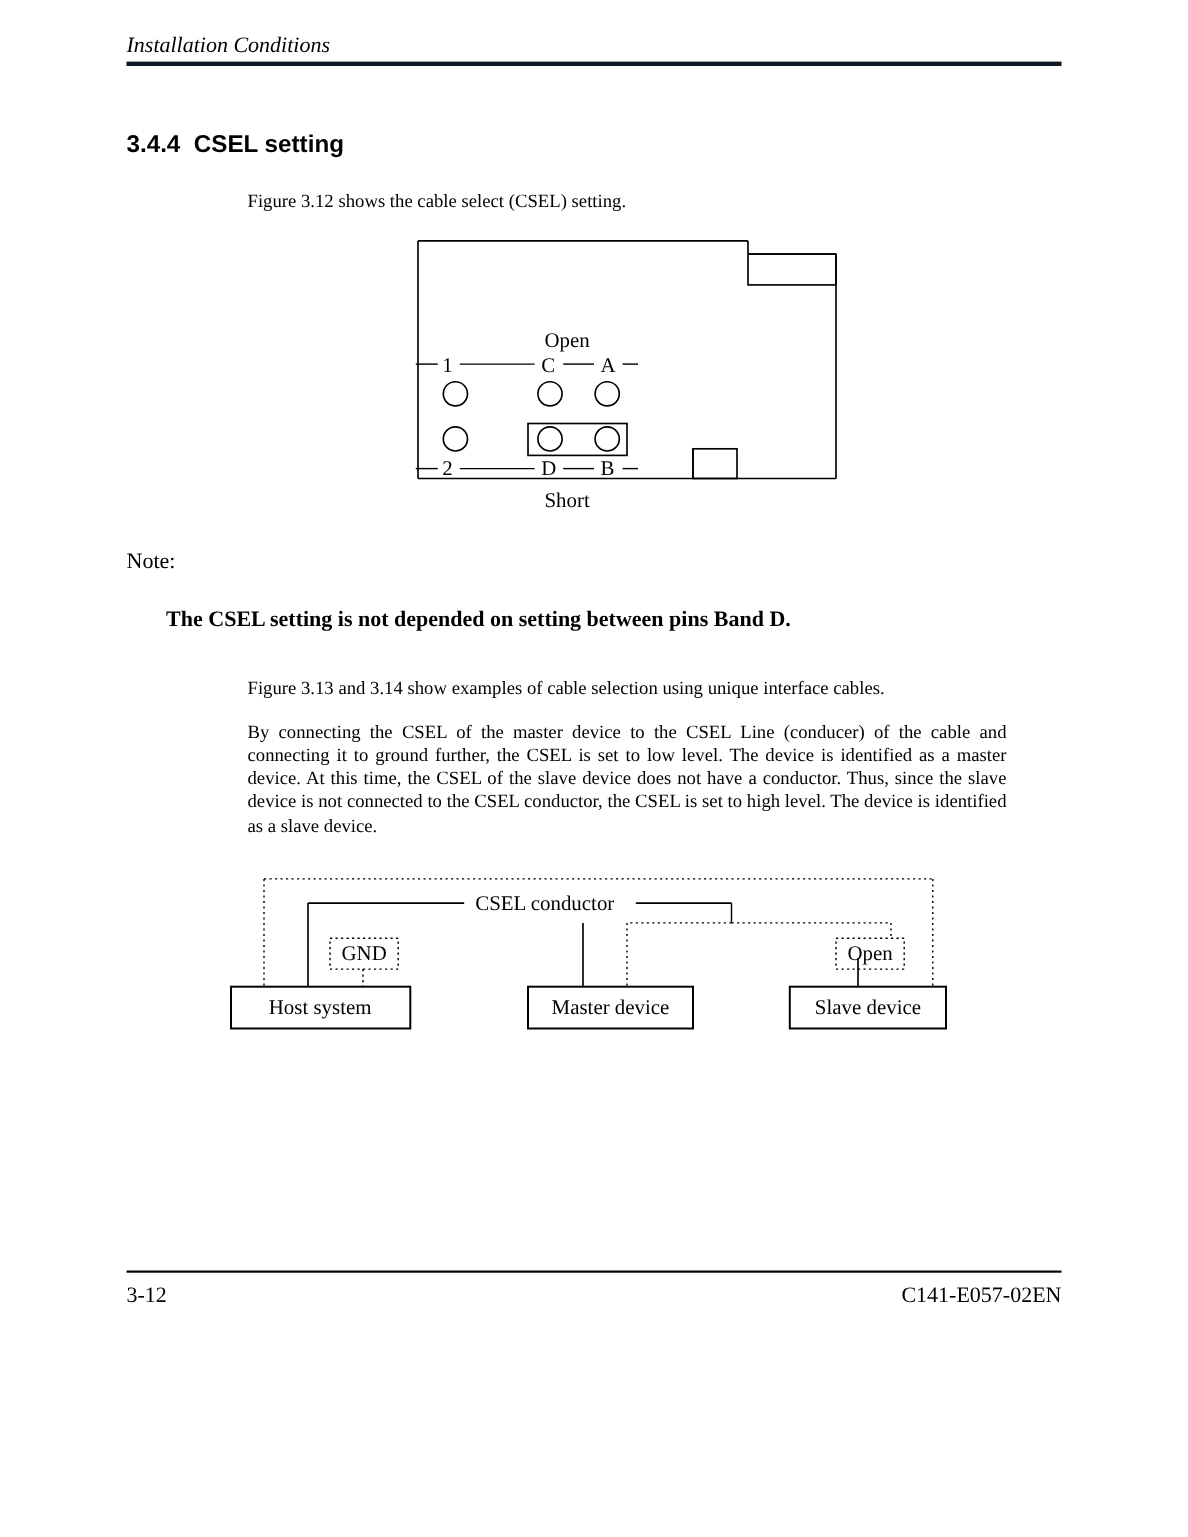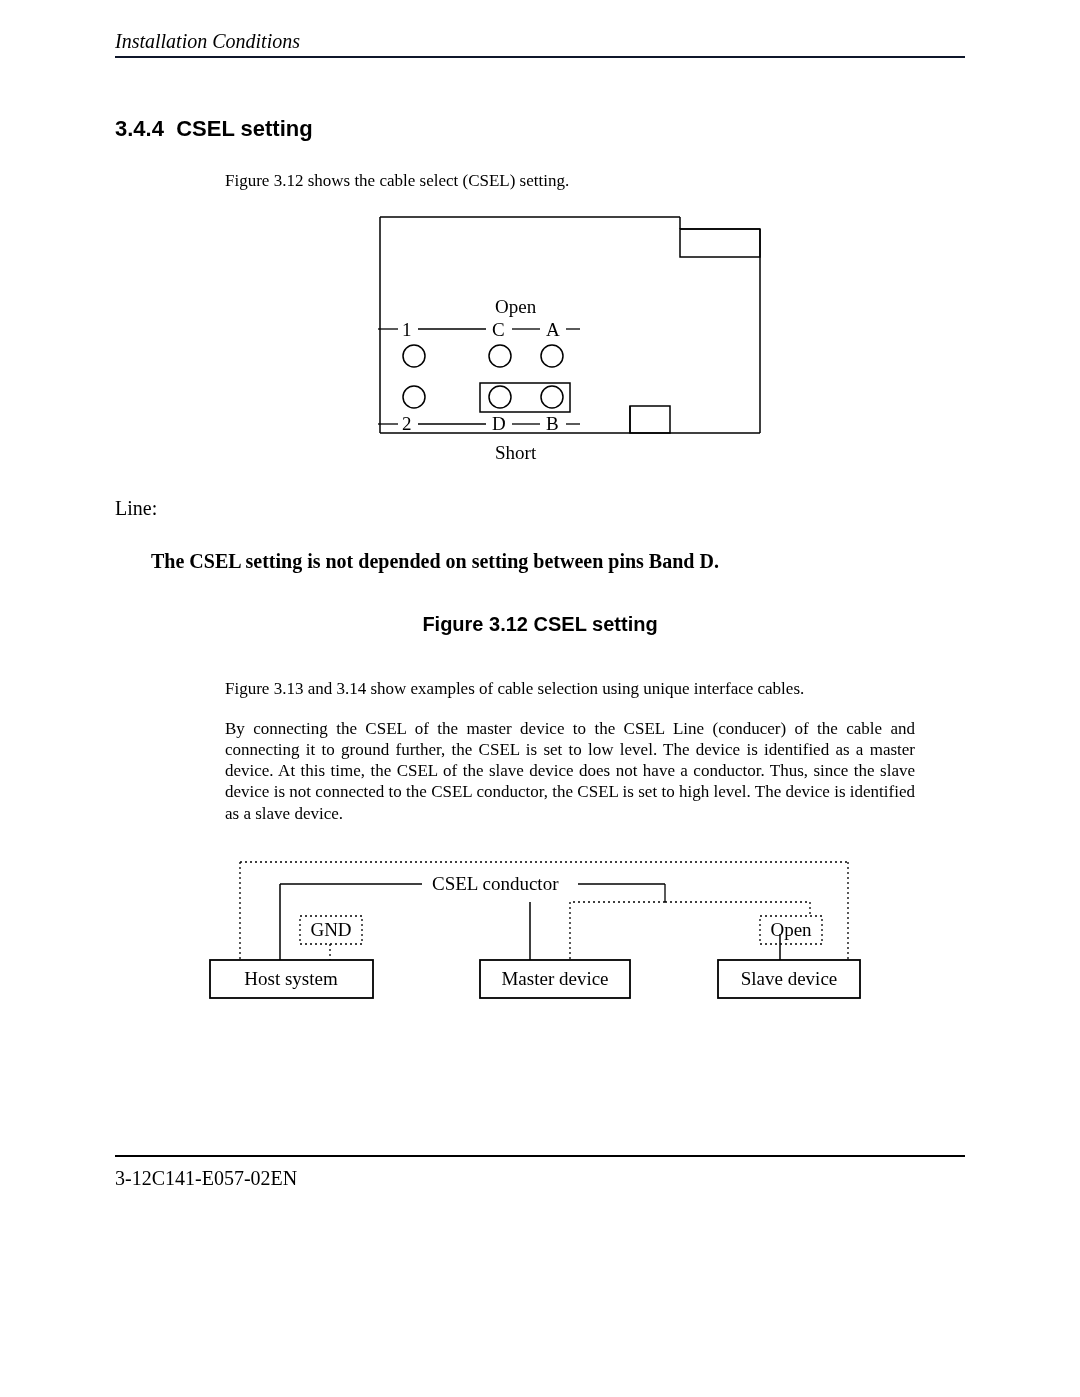--- a/index.html
+++ b/index.html
@@ -16,21 +16,21 @@
     left: 115px;
     top: 30px;
     width: 850px;
   }
   .header-line {
     display: flex;
     justify-content: space-between;
     font-style: italic;
     font-size: 20px;
     padding-bottom: 3px;
-    border-bottom: 2px solid #0f172a;
+    border-bottom: 4px solid #0f172a;
     margin-bottom: 58px;
   }
   .section-title {
     font-family: Arial, Helvetica, sans-serif;
     font-weight: bold;
     font-size: 22px;
     margin-bottom: 28px;
   }
   .body-text {
     font-size: 17px;
@@ -70,20 +70,21 @@
     margin: 30px auto 48px auto;
   }
   .footer {
     position: absolute;
     left: 115px;
     width: 850px;
     top: 1155px;
     border-top: 2px solid #000;
     padding-top: 10px;
     display: flex;
+    justify-content: space-between;
     font-size: 20px;
   }
   svg { display: block; }
   .svg-text { font-family: "Times New Roman", serif; font-size: 19px; }
 </style>
 </head>
 <body>
 
 <div class="page">
   <div class="header-line">
@@ -136,24 +137,23 @@
       <line x1="128" y1="215" x2="196" y2="215" stroke="#000" stroke-width="1.3"></line>
       <text x="202" y="221" class="svg-text">D</text>
       <line x1="222" y1="215" x2="250" y2="215" stroke="#000" stroke-width="1.3"></line>
       <text x="256" y="221" class="svg-text">B</text>
       <line x1="276" y1="215" x2="290" y2="215" stroke="#000" stroke-width="1.3"></line>
 
       <text x="205" y="250" class="svg-text">Short</text>
     </svg>
   </div>
 
-  <p class="note-label">Line:</p>
+  <p class="note-label">Note:</p>
   <p class="note-text">The CSEL setting is not depended on setting between pins Band D.</p>
 
-  <p class="figure-caption">Figure 3.12  CSEL setting</p>
 
   <p class="body-text">Figure 3.13 and 3.14 show examples of cable selection using unique interface cables.</p>
   <p class="body-text" style="margin-top:10px;">By connecting the CSEL of the master device to the CSEL Line (conducer) of the cable and connecting it to ground further, the CSEL is set to low level.  The device is identified as a master device.  At this time, the CSEL of the slave device does not have a conductor.  Thus, since the slave device is not connected to the CSEL conductor, the CSEL is set to high level.  The device is identified as a slave device.</p>
 
   <div class="diagram2">
     <svg width="680" height="160" viewBox="0 0 680 160">
 
       <line x1="40" y1="8" x2="648" y2="8" stroke="#000" stroke-width="1.3" stroke-dasharray="2,3"></line>
       <line x1="40" y1="8" x2="40" y2="106" stroke="#000" stroke-width="1.3" stroke-dasharray="2,3"></line>
       <line x1="648" y1="8" x2="648" y2="106" stroke="#000" stroke-width="1.3" stroke-dasharray="2,3"></line>

